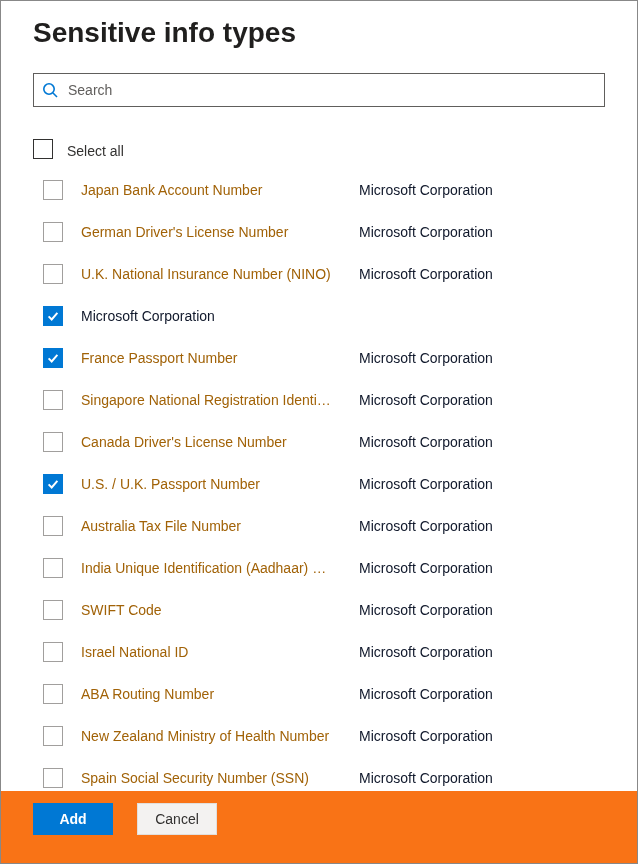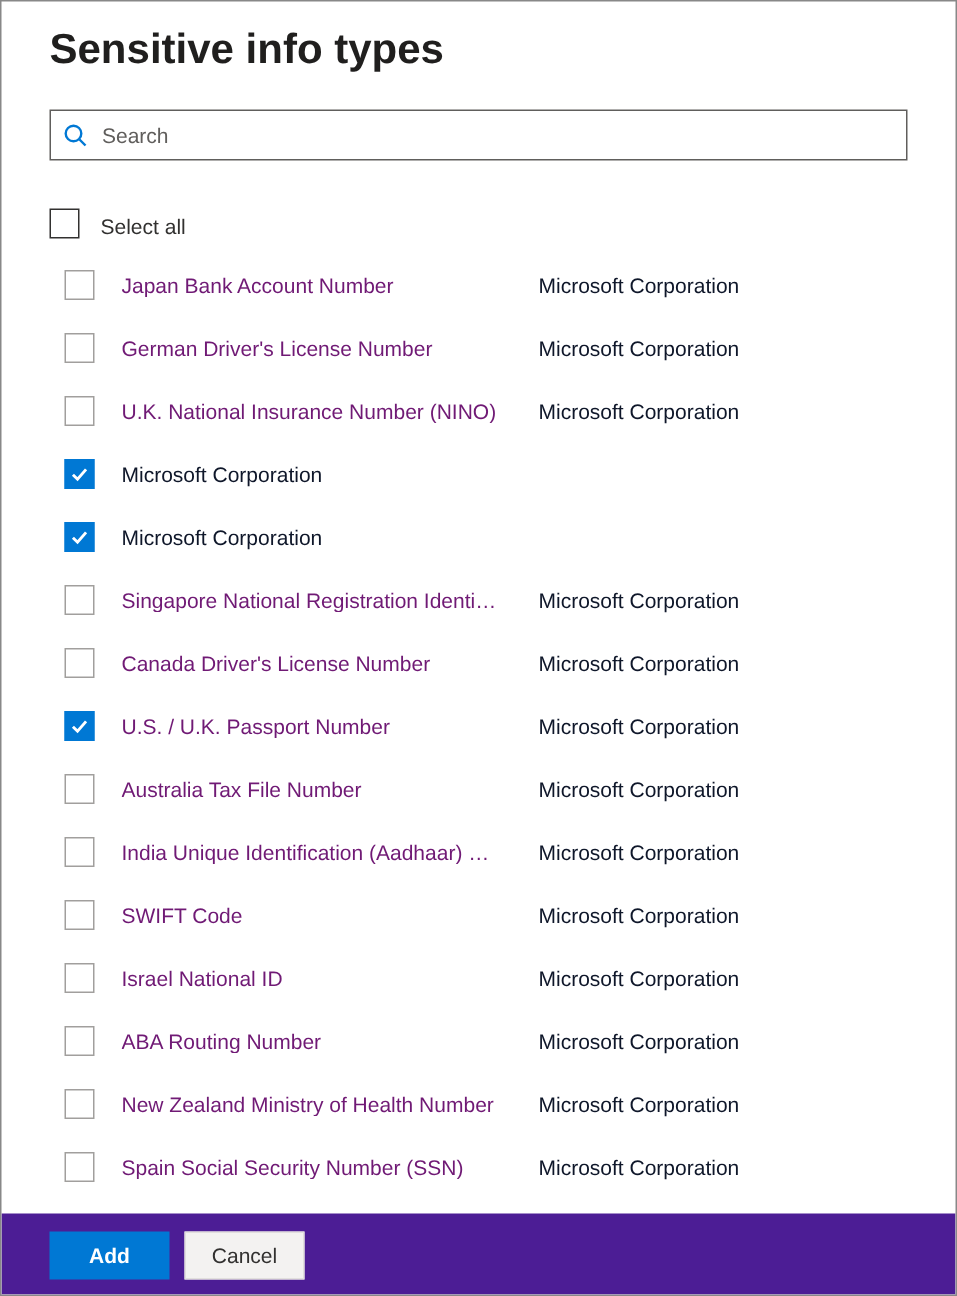--- a/index.html
+++ b/index.html
@@ -100,34 +100,34 @@
     width: 14px; height: 14px;
     stroke: #fff; stroke-width: 2.2; fill: none;
   }
   .row .name {
     flex: 0 0 278px;
     white-space: nowrap;
     overflow: hidden;
     text-overflow: ellipsis;
     padding-right: 28px;
     font-size: 14px;
-    color: #701a75;
+    color: #a16207;
   }
   .row .pub {
     flex: 1 1 auto;
     font-size: 14px;
     color: #0f172a;
   }
 
   .footer {
     flex: 0 0 auto;
-    padding: 12px 32px 10px 32px;
-    display: flex;
-    gap: 10px;
-    background: #4c1d95;
+    padding: 12px 32px 28px 32px;
+    display: flex;
+    gap: 24px;
+    background: #f97316;
   }
   .btn {
     height: 32px;
     min-width: 80px;
     padding: 0 16px;
     font-size: 14px;
     border: none;
     cursor: pointer;
     font-family: inherit;
   }
@@ -186,20 +186,21 @@
           </svg>
         </div>
         <div class="pub">Microsoft Corporation</div>
       </div>
       <div class="row">
         <div class="chk checked">
           <svg viewBox="0 0 16 16">
             <polyline points="3,8.5 6.5,12 13,4.5"></polyline>
           </svg>
         </div>
+        <div class="name">France Passport Number</div>
         <div class="pub">Microsoft Corporation</div>
       </div>
       <div class="row">
         <div class="chk"></div>
         <div class="name">Singapore National Registration Identity Card</div>
         <div class="pub">Microsoft Corporation</div>
       </div>
       <div class="row">
         <div class="chk"></div>
         <div class="name">Canada Driver's License Number</div>

